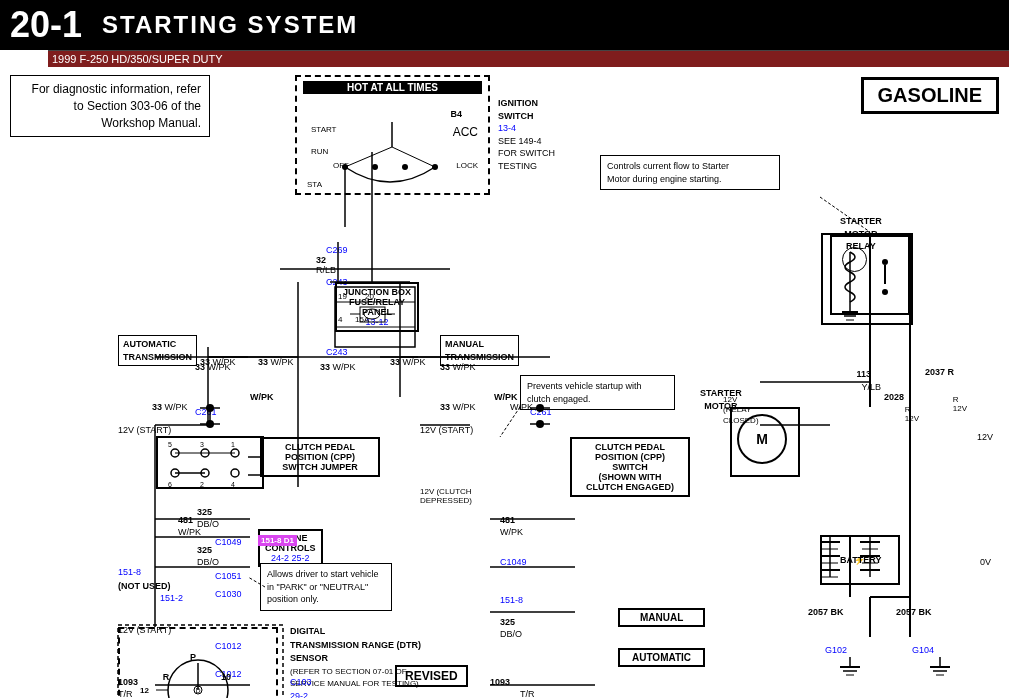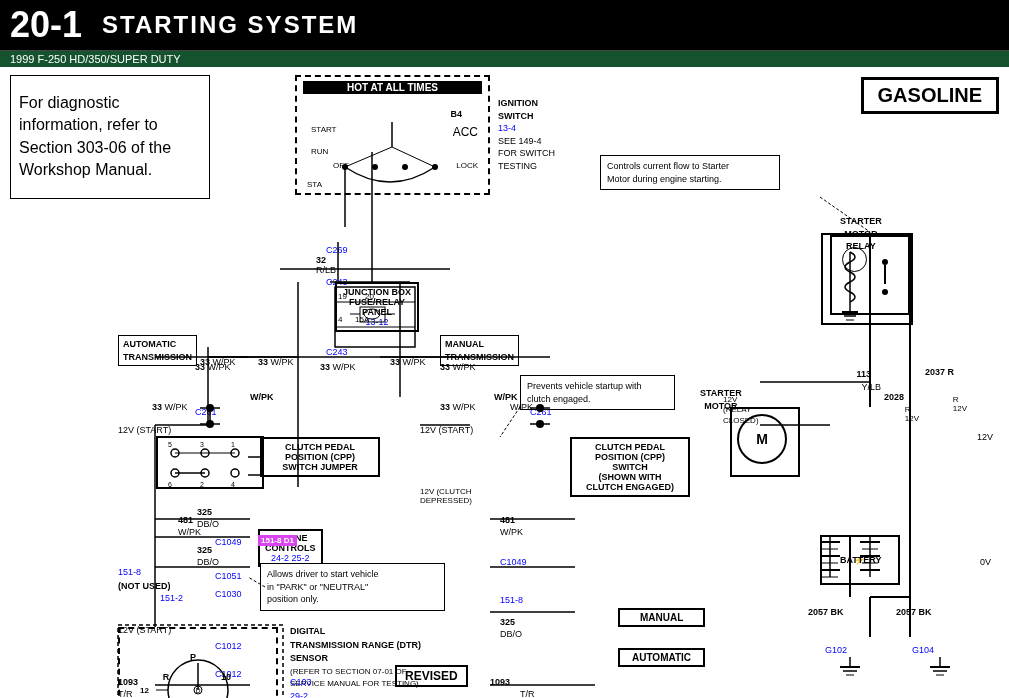--- a/index.html
+++ b/index.html
@@ -26,25 +26,26 @@
       font-size: 36px;
       font-weight: bold;
     }
     .header-title {
       font-size: 24px;
       font-weight: bold;
       letter-spacing: 2px;
     }
 
     .subheader {
-      background: #14532d;
+      background: #7f1d1d;
       color: #fff;
       font-size: 11px;
-      padding: 2px 10px;
+      padding: 2px 4px;
       border-top: 1px solid #444;
+      margin-left: 48px;
     }
 
     
     .diagram {
       position: relative;
       width: 1009px;
       height: 640px;
       background: #fff;
       overflow: hidden;
     }
@@ -59,24 +60,25 @@
       font-size: 20px;
       font-weight: bold;
     }
 
     
     .info-box {
       position: absolute;
       top: 8px;
       left: 10px;
       border: 1px solid #000;
-      padding: 16px 8px;
+      padding: 5px 8px;
       width: 200px;
-      font-size: 16px;
+      font-size: 12px;
       line-height: 1.4;
+      text-align: right;
     }
 
     
     .callout-box {
       position: absolute;
       border: 1px solid #000;
       background: #fff;
       padding: 4px 6px;
       font-size: 9px;
       line-height: 1.4;
@@ -331,21 +333,21 @@
   <div class="callout-box" style="top:308px;left:520px;width:155px;">
     <span style="white-space:pre-line;">Prevents vehicle startup with
 clutch engaged.</span>
   </div>
 
   <div class="callout-box" style="top:88px;left:600px;width:180px;">
     <span style="white-space:pre-line;">Controls current flow to Starter
 Motor during engine starting.</span>
   </div>
 
-  <div class="callout-box" style="top:496px;left:260px;width:185px;">
+  <div class="callout-box" style="top:496px;left:260px;width:132px;">
     <span style="white-space:pre-line;">Allows driver to start vehicle
 in "PARK" or "NEUTRAL"
 position only.</span>
   </div>
 
   <span class="abs-text-bold" style="top:295px;left:195px;font-size:9px;">33 <span style="font-weight:normal;font-size:9px;">W/PK</span></span>
   <span class="abs-text-bold" style="top:295px;left:320px;font-size:9px;">33 <span style="font-weight:normal;font-size:9px;">W/PK</span></span>
   <span class="abs-text-bold" style="top:295px;left:440px;font-size:9px;">33 <span style="font-weight:normal;font-size:9px;">W/PK</span></span>
 
   <span class="abs-text-bold" style="top:335px;left:152px;font-size:9px;">33 <span style="font-weight:normal;font-size:9px;">W/PK</span></span>

